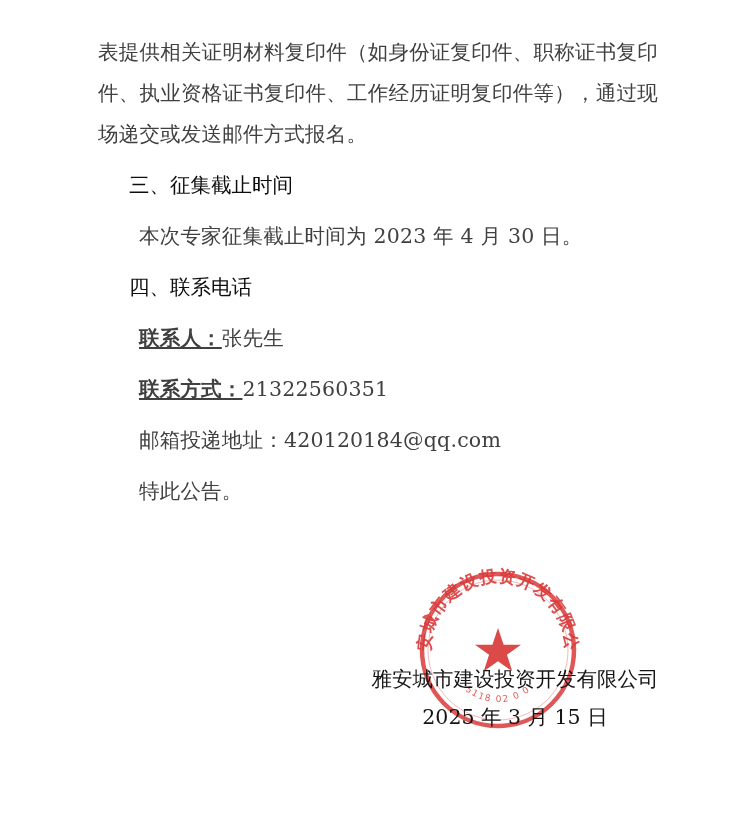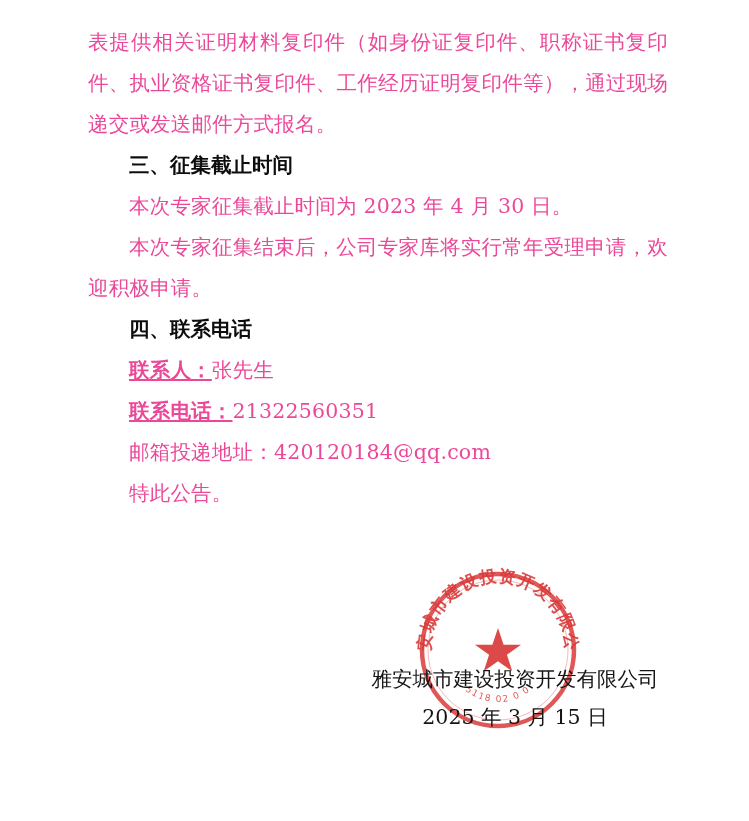--- a/index.html
+++ b/index.html
@@ -28,30 +28,30 @@
     left: 88px;
     top: 22px;
     width: 580px;
   }
   .para {
     font-size: 20.5px;
     line-height: 41px;
     letter-spacing: 0.2px;
     text-align: justify;
     text-justify: inter-ideograph;
-    margin: 0;
-    color: #ec4899;
+    margin: 10px;
+    color: #404040;
   }
   .indent {
     text-indent: 41px;
   }
   .heading {
     font-size: 20.5px;
     line-height: 41px;
-    font-weight: bold;
+    font-weight: normal;
     text-indent: 41px;
     margin: 0;
     color: #0d0d0d;
   }
   .sub-label {
     font-weight: bold;
     text-decoration: underline;
   }
   .sign-block {
     position: absolute;
@@ -97,27 +97,26 @@
 <div class="page">
 
   <div class="doc-body">
 
     <p class="para">表提供相关证明材料复印件（如身份证复印件、职称证书复印件、执业资格证书复印件、工作经历证明复印件等），通过现场递交或发送邮件方式报名。</p>
 
     <p class="heading">三、征集截止时间</p>
 
     <p class="para indent">本次专家征集截止时间为 2023 年 4 月 30 日。</p>
 
-    <p class="para indent">本次专家征集结束后，公司专家库将实行常年受理申请，欢迎积极申请。</p>
 
     <p class="heading">四、联系电话</p>
 
     <p class="para indent"><span class="sub-label">联系人：</span><span>张先生</span></p>
 
-    <p class="para indent"><span class="sub-label">联系电话：</span><span>21322560351</span></p>
+    <p class="para indent"><span class="sub-label">联系方式：</span><span>21322560351</span></p>
 
 
     <p class="para indent"><span>邮箱投递地址：</span><span>420120184@qq.com</span></p>
 
     <p class="para indent">特此公告。</p>
 
   </div>
 
   <div class="seal">
     <svg width="180" height="180" viewBox="0 0 180 180" xmlns="http://www.w3.org/2000/svg">

